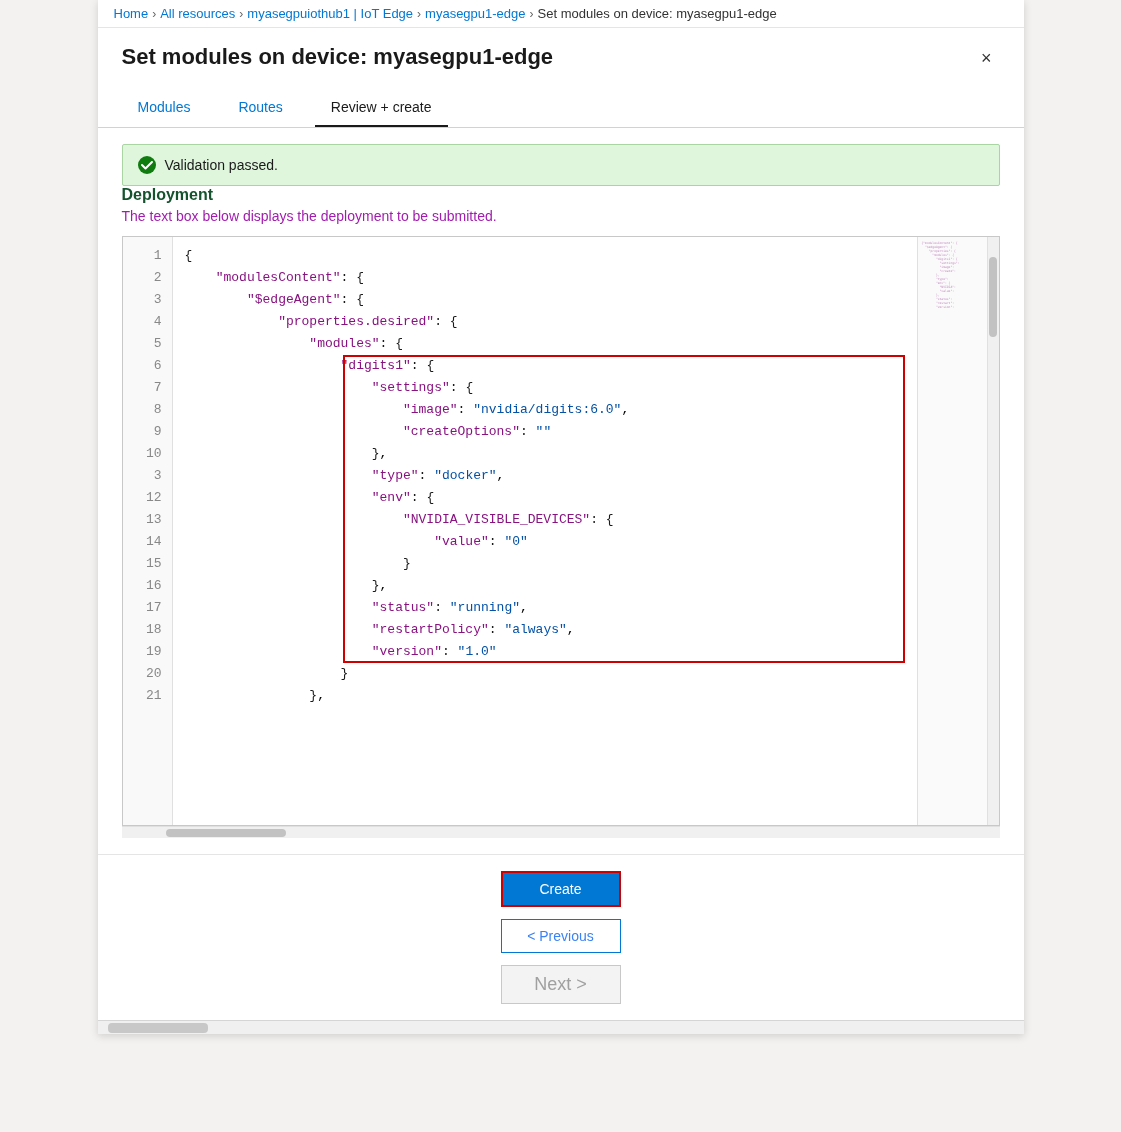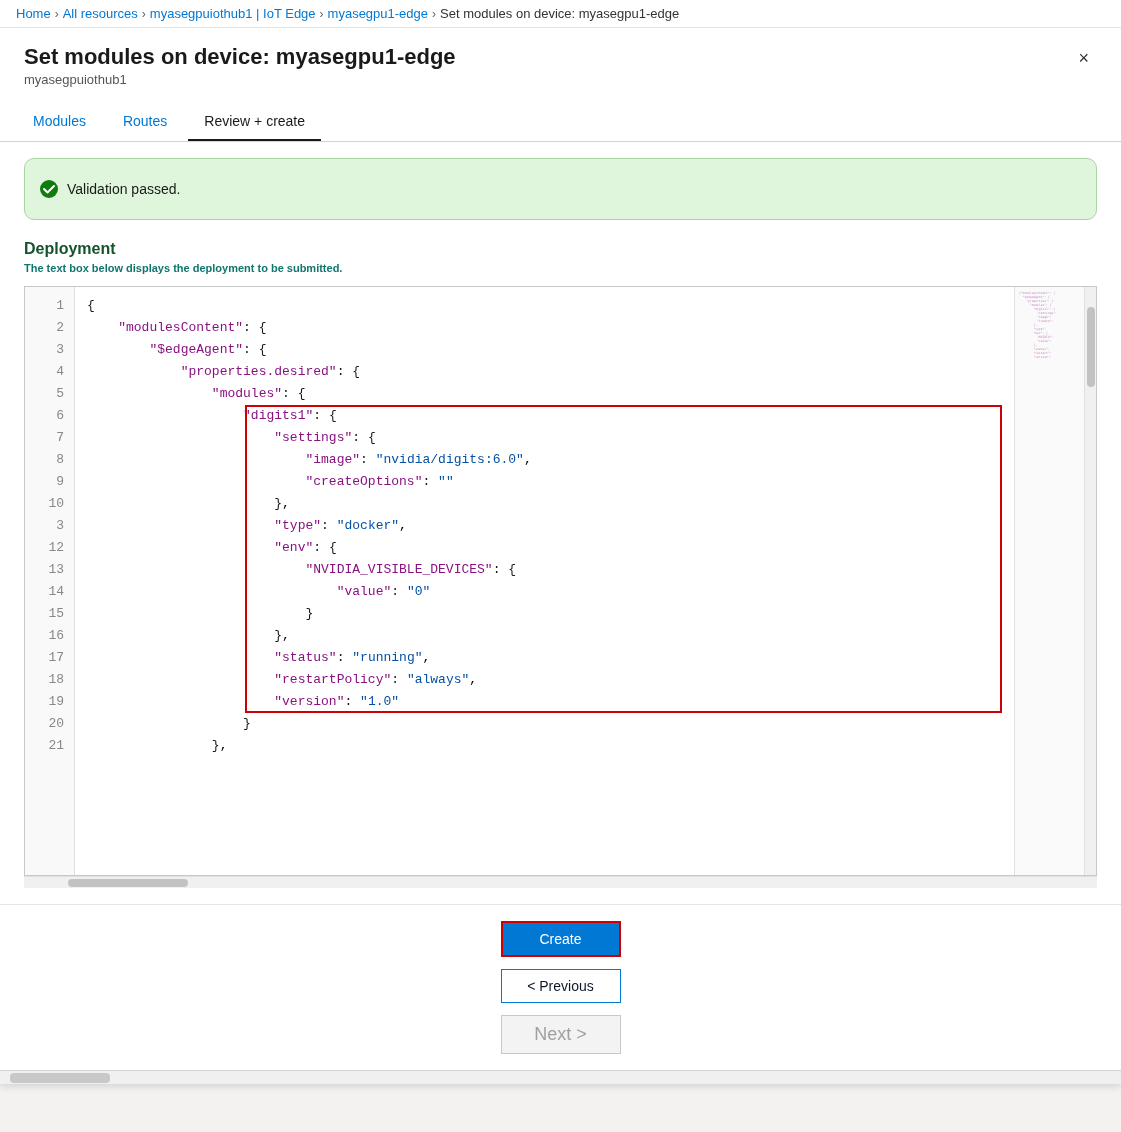--- a/index.html
+++ b/index.html
@@ -6,21 +6,21 @@
     body {
       font-family: 'Segoe UI', Arial, sans-serif;
       font-size: 14px;
       background: #f3f2f1;
       width: 1121px;
       min-height: 1132px;
       overflow-x: hidden;
     }
     .window {
       background: #ffffff;
-      width: 1121px;
+      width: 926px;
       margin: 0 auto;
       box-shadow: 0 2px 8px rgba(0,0,0,0.15);
       position: relative;
     }
     .breadcrumb-bar {
       background: #ffffff;
       padding: 6px 16px;
       font-size: 13px;
       border-bottom: 1px solid #e5e5e5;
       display: flex;
@@ -59,22 +59,22 @@
     .close-btn {
       font-size: 18px;
       cursor: pointer;
       color: #333;
       background: none;
       border: none;
       padding: 4px 8px;
     }
     .tabs {
       display: flex;
-      gap: 5px;
-      padding: 0 17px;
+      gap: 16px;
+      padding: 0 24px;
       border-bottom: 1px solid #d2d2d2;
       margin-top: 8px;
     }
     .tab {
       padding: 10px 16px;
       cursor: pointer;
       font-size: 14px;
       color: #0078d4;
       border-bottom: 2px solid transparent;
       text-decoration: none;
@@ -83,48 +83,46 @@
       color: #1a1a1a;
       border-bottom: 2px solid #1a1a1a;
       font-weight: 500;
     }
     .content {
       padding: 16px 24px;
     }
     .validation-bar {
       background: #dff6dd;
       border: 1px solid #a8d5a2;
-      border-radius: 10px;
-      padding: 20px 14px;
+      border-radius: 2px;
+      padding: 10px 14px;
       display: flex;
       align-items: center;
       gap: 8px;
-      margin-bottom: 20px;
     }
     .validation-icon {
       color: #107c10;
       font-size: 18px;
       display: flex;
       align-items: center;
     }
     .validation-text {
       color: #1a1a1a;
       font-size: 14px;
     }
     .section-title {
       font-size: 16px;
       font-weight: 600;
       color: #14532d;
       margin-bottom: 4px;
     }
     .section-desc {
-      font-size: 11px;
-      color: #0f766e;
+      font-size: 14px;
+      color: #a21caf;
       margin-bottom: 12px;
-      font-weight: bold;
     }
     .code-container {
       border: 1px solid #c8c8c8;
       background: #ffffff;
       position: relative;
       height: 590px;
       overflow: hidden;
       display: flex;
     }
     .line-numbers {
@@ -206,21 +204,21 @@
       color: #ffffff;
       border: 2px solid #d00000;
       padding: 8px 24px;
       font-size: 14px;
       cursor: pointer;
       min-width: 120px;
       font-weight: 500;
     }
     .btn-previous {
       background: #ffffff;
-      color: #0f172a;
+      color: #3b82f6;
       border: 1px solid #0078d4;
       padding: 8px 18px;
       font-size: 14px;
       cursor: pointer;
       min-width: 120px;
     }
     .btn-next {
       background: #f3f3f3;
       color: #a0a0a0;
       border: 1px solid #c8c8c8;
@@ -272,21 +270,20 @@
     <a class="breadcrumb-link">myasegpuiothub1 | IoT Edge</a>
     <span class="breadcrumb-sep">›</span>
     <a class="breadcrumb-link">myasegpu1-edge</a>
     <span class="breadcrumb-sep">›</span>
     <span class="breadcrumb-current">Set modules on device: myasegpu1-edge</span>
   </div>
 
   <div class="header">
     <div>
       <div class="header-title">Set modules on device: myasegpu1-edge</div>
-      <div class="header-subtitle">myasegpuiothub1</div>
     </div>
     <button class="close-btn">×</button>
   </div>
 
   <div class="tabs">
     <a class="tab">Modules</a>
     <a class="tab">Routes</a>
     <a class="tab active">Review + create</a>
   </div>
 

